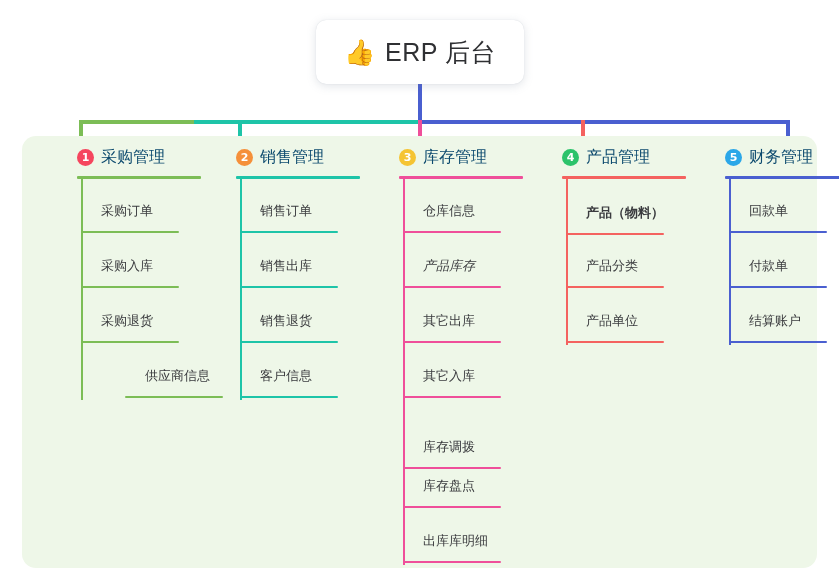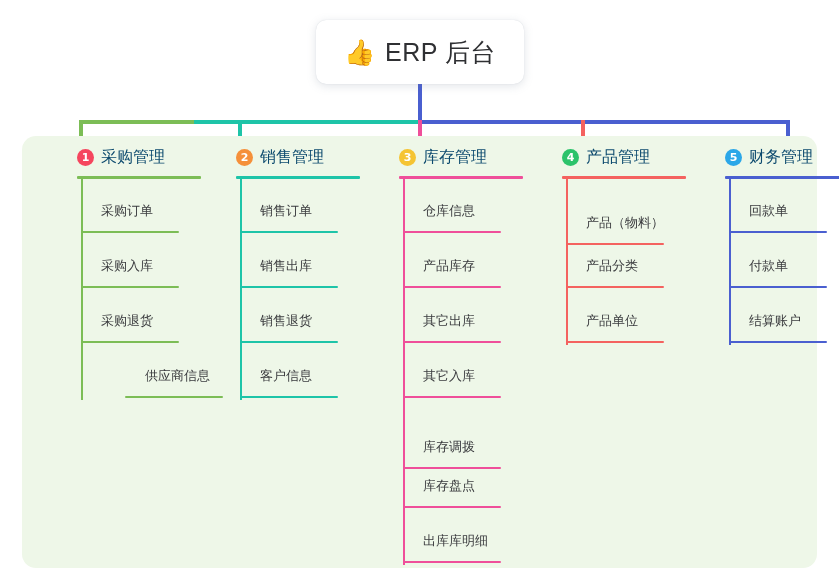--- a/index.html
+++ b/index.html
@@ -218,21 +218,21 @@
       <div class="col-head">
         <span class="badge" style="background: rgb(245, 196, 51);">3</span>
         <span class="col-title">库存管理</span>
       </div>
       <div class="head-rule" style="background: rgb(239, 79, 154);"></div>
       <div class="col-stem" style="background: rgb(239, 79, 154); height: 386px;"></div>
       <div class="child" style="top: 54px;">
         <span class="child-text">仓库信息</span>
         <div class="child-rule" style="background: rgb(239, 79, 154);"></div>
       </div>
-      <div class="child" style="top: 109px;">
+      <div class="child" style="top: 109px; font-style: italic;">
         <span class="child-text">产品库存</span>
         <div class="child-rule" style="background: rgb(239, 79, 154);"></div>
       </div>
       <div class="child" style="top: 164px;">
         <span class="child-text">其它出库</span>
         <div class="child-rule" style="background: rgb(239, 79, 154);"></div>
       </div>
       <div class="child" style="top: 219px;">
         <span class="child-text">其它入库</span>
         <div class="child-rule" style="background: rgb(239, 79, 154);"></div>
@@ -250,21 +250,21 @@
         <div class="child-rule" style="background: rgb(239, 79, 154);"></div>
       </div>
     </div>
     <div class="column" style="left: 522px;">
       <div class="col-head">
         <span class="badge" style="background: rgb(44, 195, 107);">4</span>
         <span class="col-title">产品管理</span>
       </div>
       <div class="head-rule" style="background: rgb(244, 98, 95);"></div>
       <div class="col-stem" style="background: rgb(244, 98, 95); height: 166px;"></div>
-      <div class="child" style="top: 66px;">
+      <div class="child" style="top: 56px; font-weight: bold;">
         <span class="child-text">产品（物料）</span>
         <div class="child-rule" style="background: rgb(244, 98, 95);"></div>
       </div>
       <div class="child" style="top: 109px;">
         <span class="child-text">产品分类</span>
         <div class="child-rule" style="background: rgb(244, 98, 95);"></div>
       </div>
       <div class="child" style="top: 164px;">
         <span class="child-text">产品单位</span>
         <div class="child-rule" style="background: rgb(244, 98, 95);"></div>

